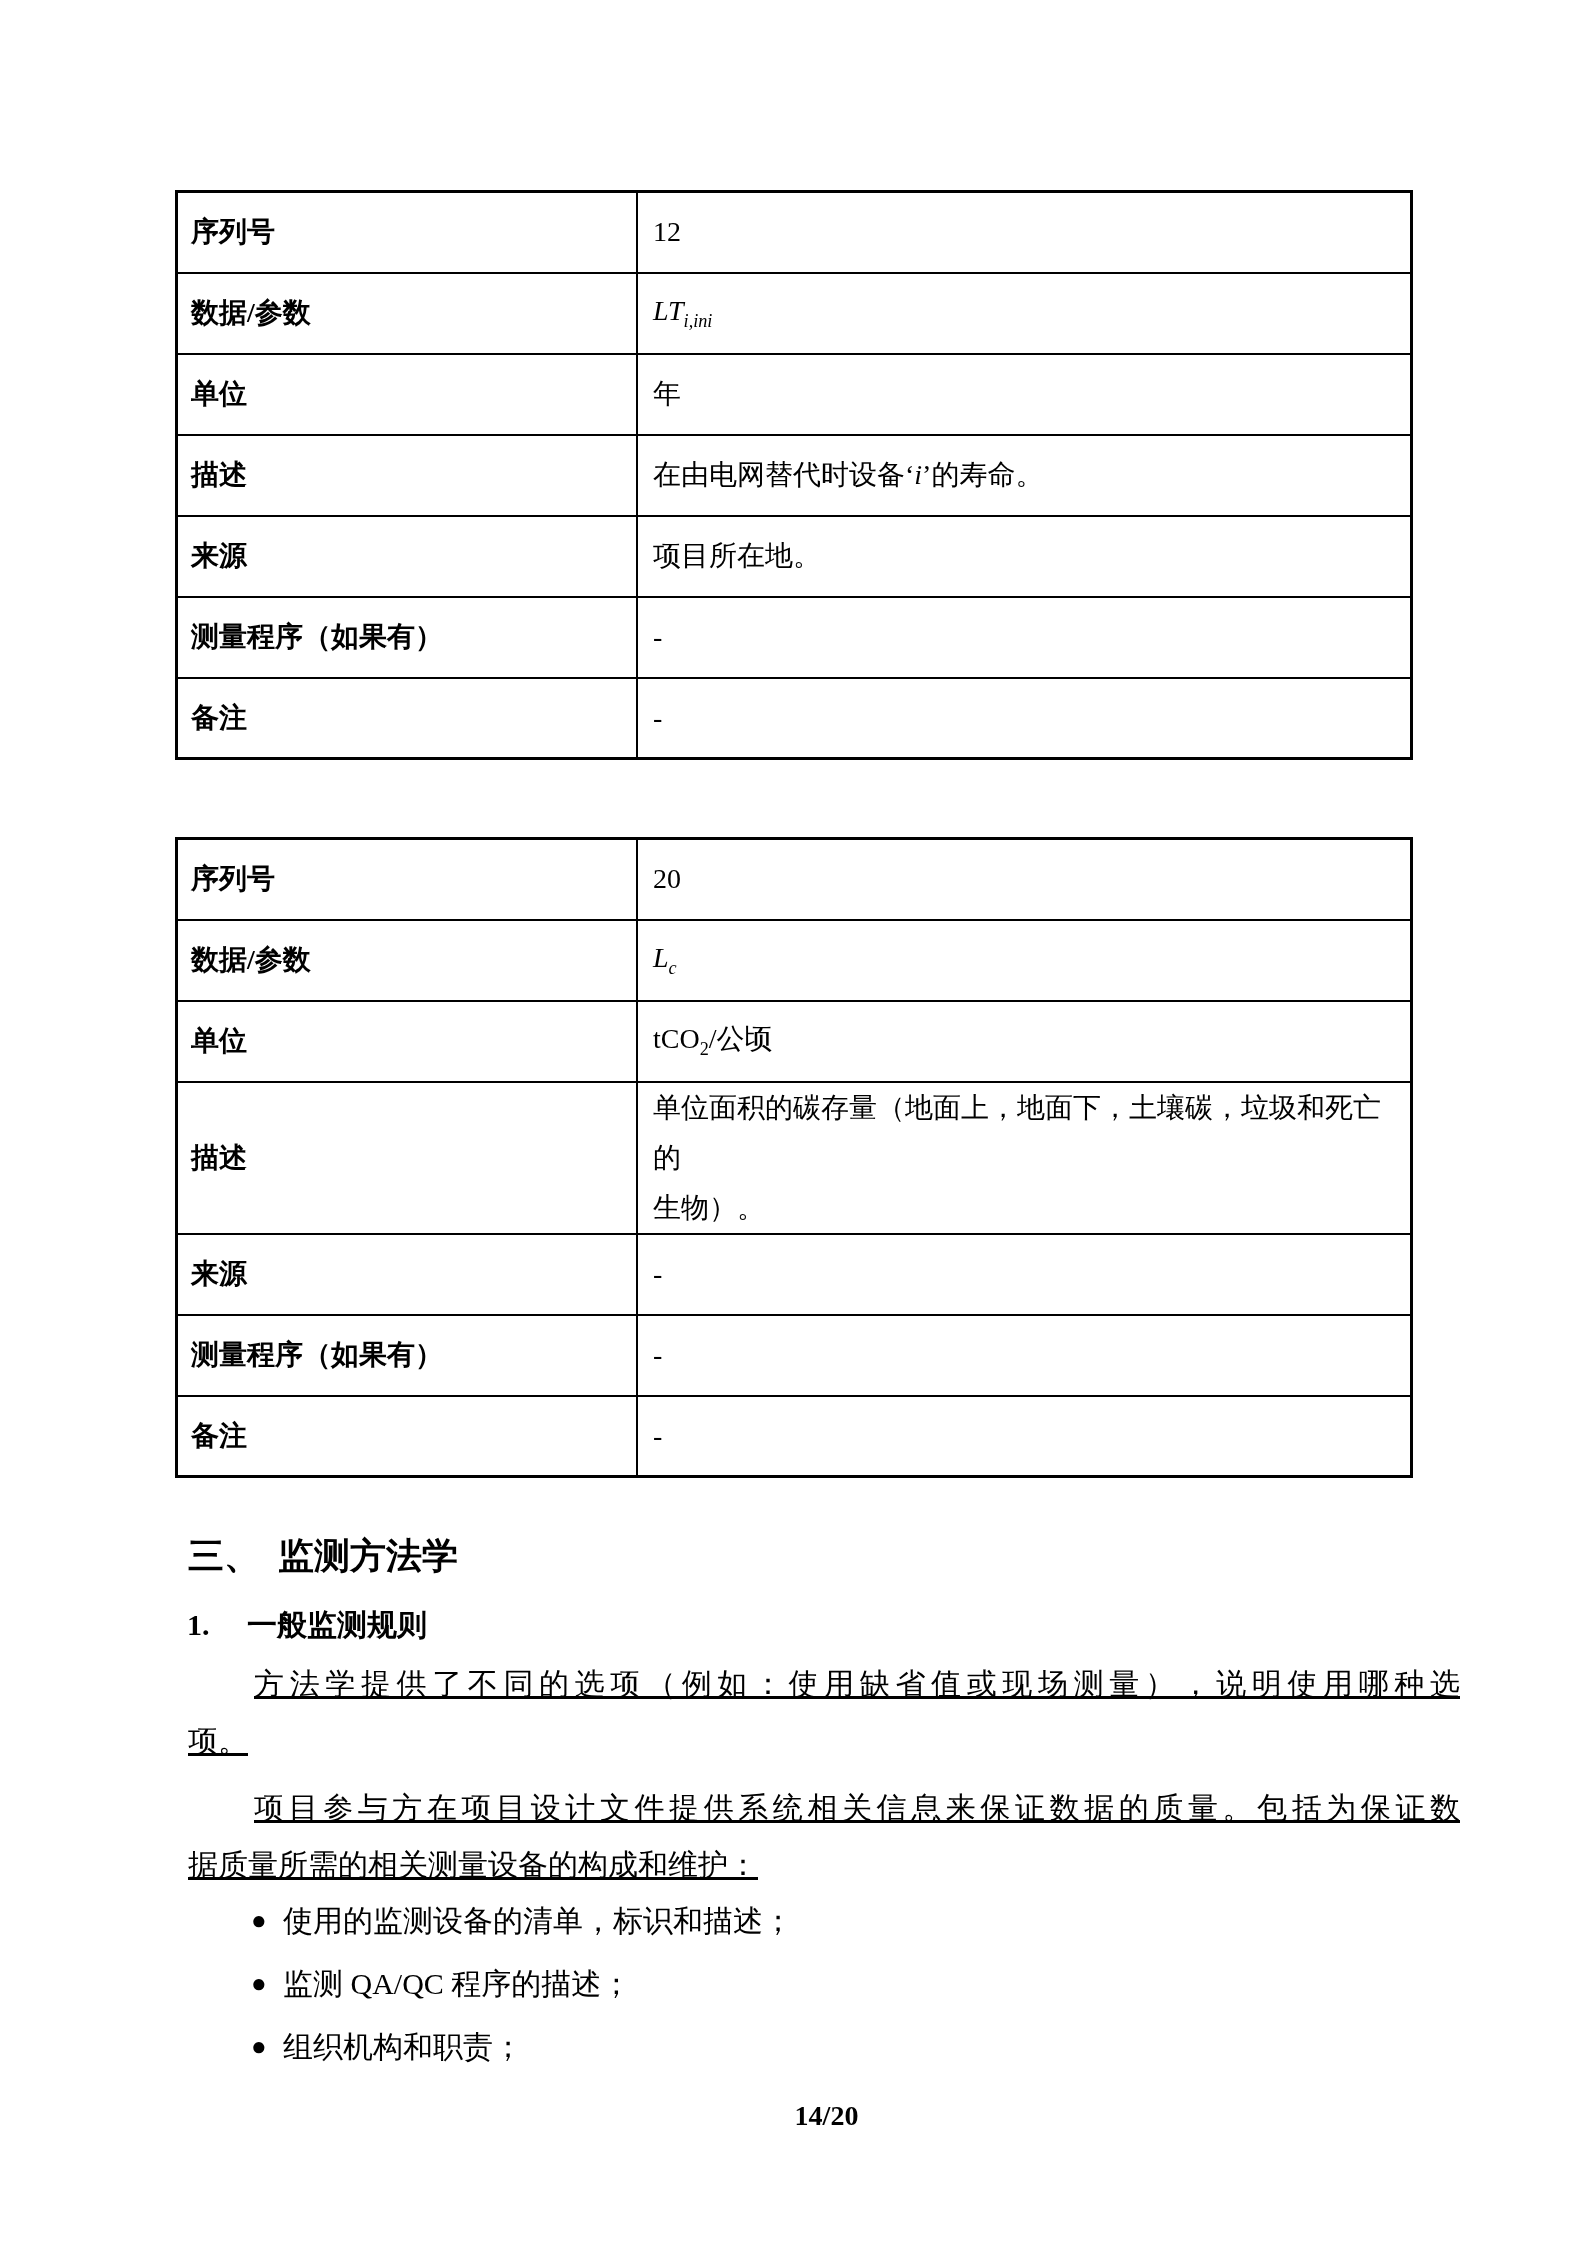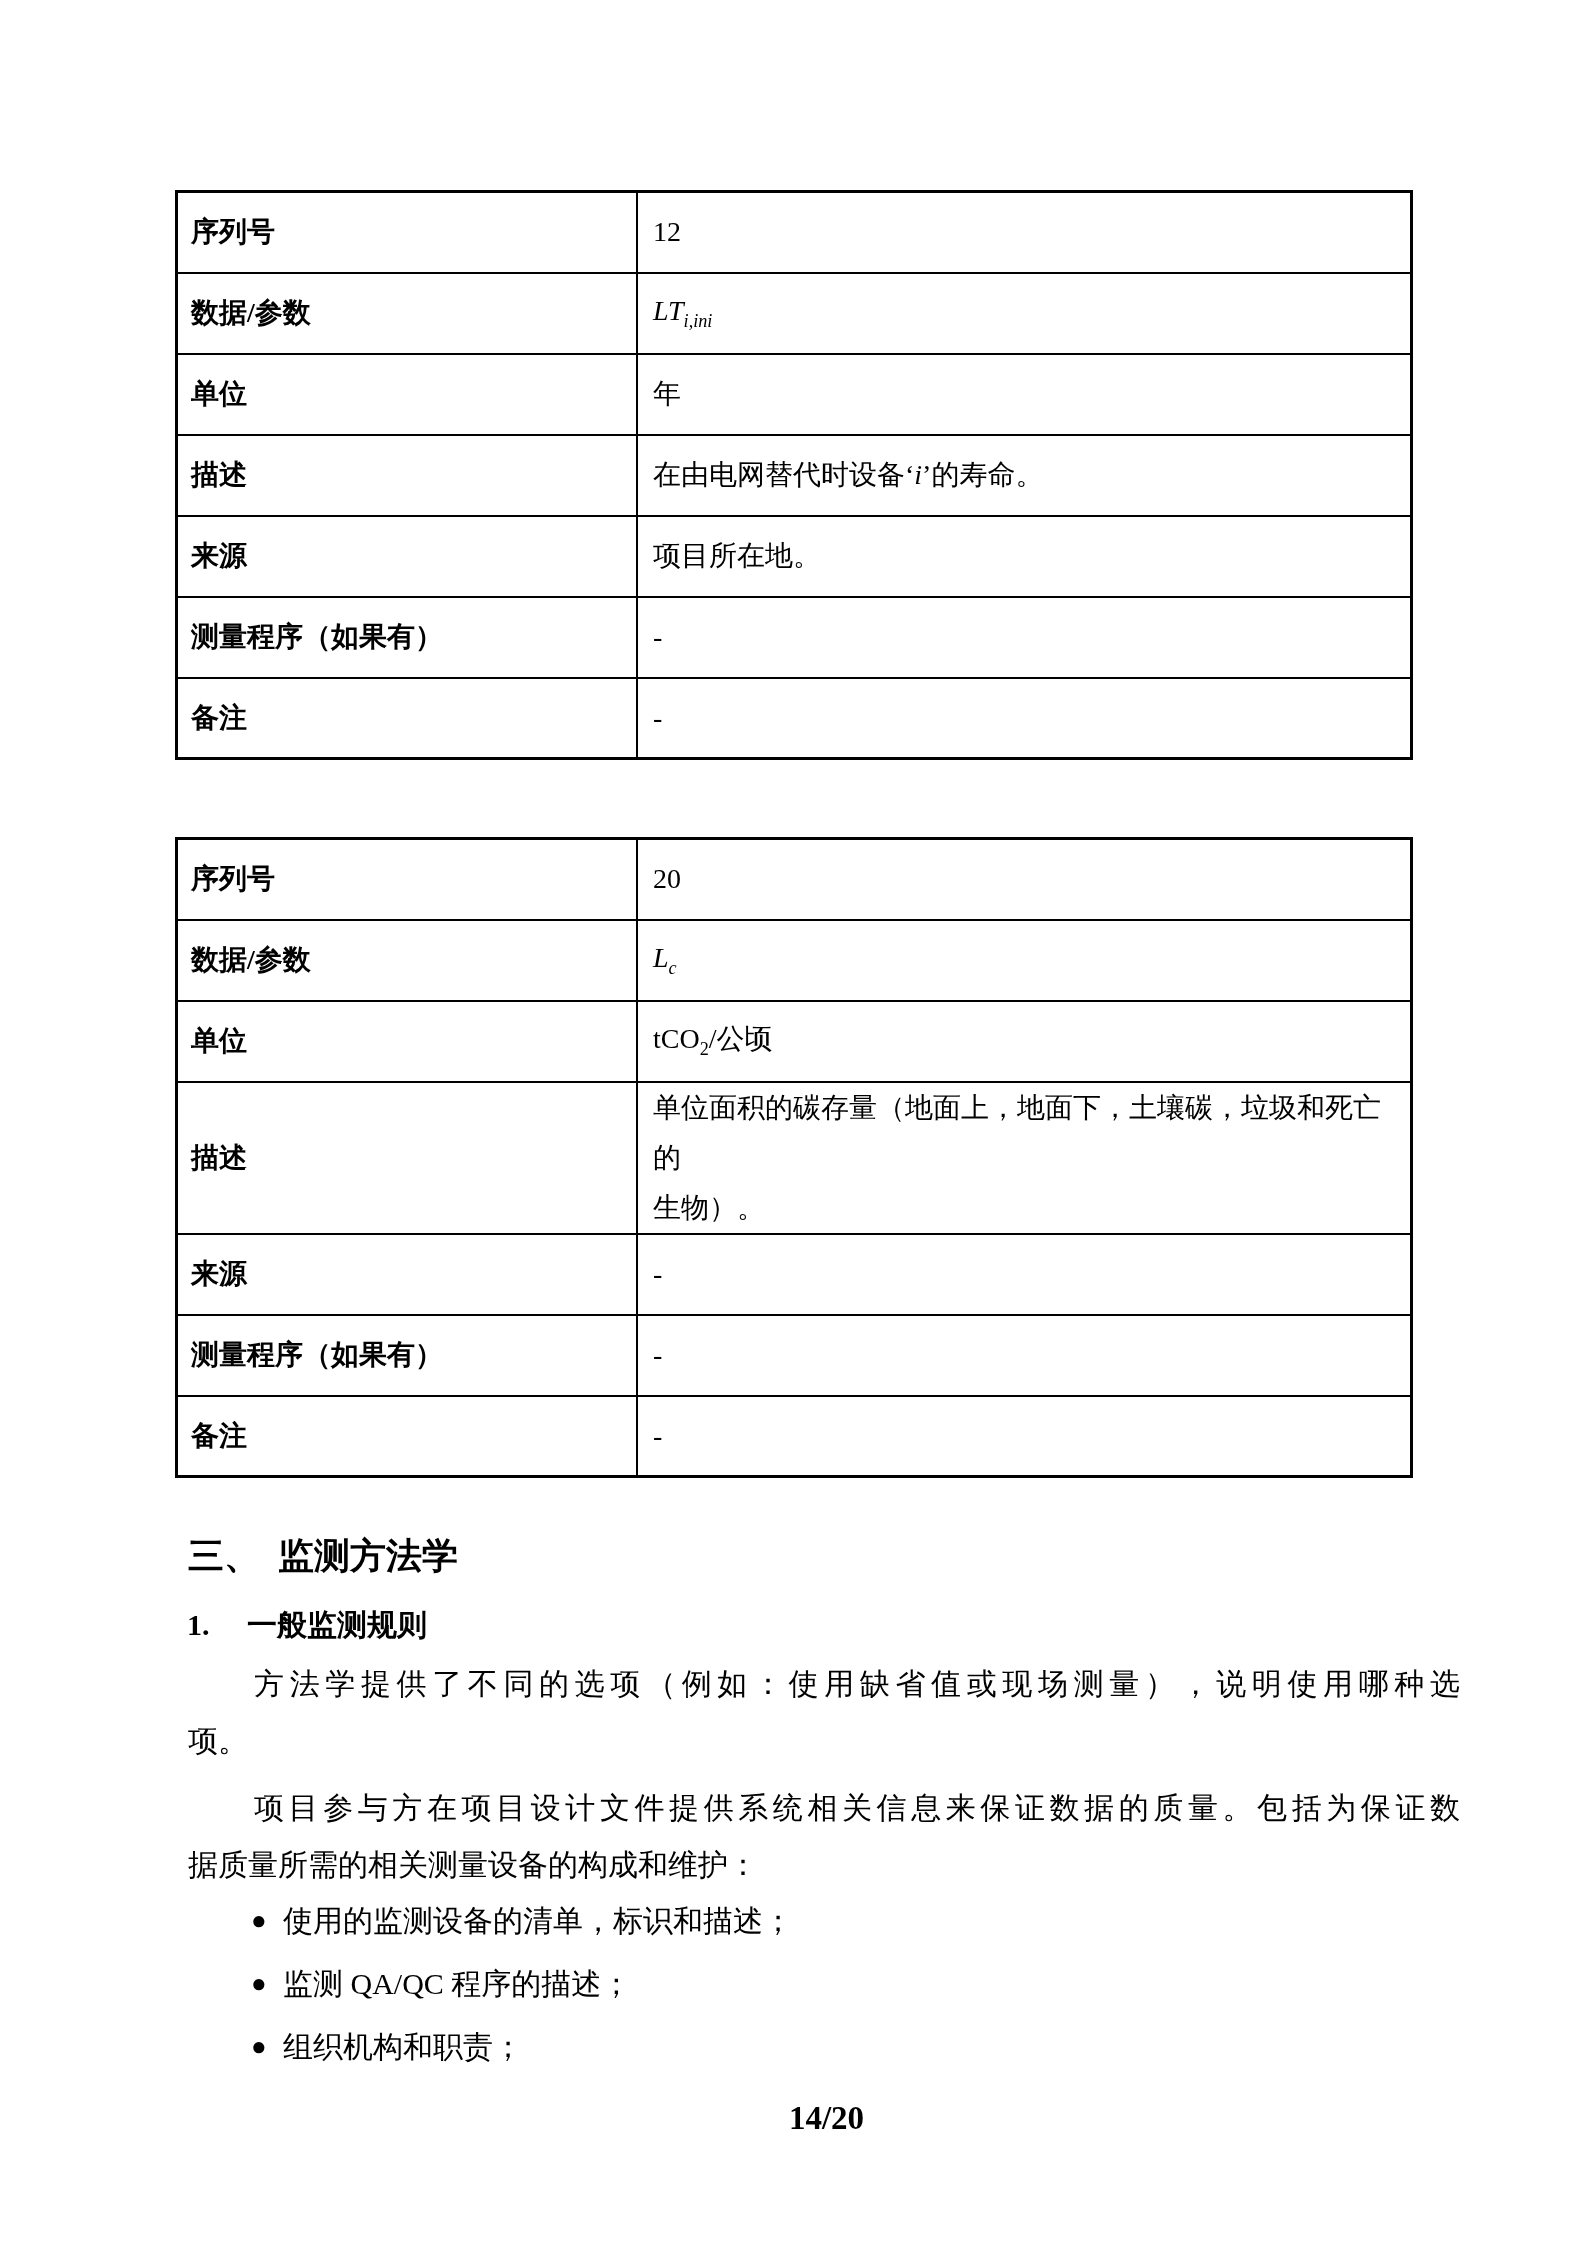--- a/index.html
+++ b/index.html
@@ -45,21 +45,21 @@
   .h2 {
     position:absolute; left:187px; top:1605px;
     font-size:30px; font-weight:bold; line-height:1.3;
     white-space:nowrap;
   }
   .h2 .num { display:inline-block; width:60px; }
 
   
   .para {
     position:absolute; left:188px; width:1272px;
-    font-size:30px; line-height:57px;
+    font-size:30px; line-height:57px;text-decoration:underline;
   }
   #para-1 { top:1655px; }
   #para-2 { top:1779px; }
   .pline { display:block; }
   .pline.just { text-align:justify; text-align-last:justify; -moz-text-align-last:justify; }
   .pline.first { }
   #para-1 .pline.first, #para-2 .pline.first { text-indent:66px; }
 
   
   .bullets { position:absolute; left:188px; top:1892px; width:1272px;
@@ -70,21 +70,21 @@
   }
   .bullets .marker {
     position:absolute; left:63px; top:0;
     font-size:26px; line-height:57px;
   }
 
   
   .footer {
     position:absolute; top:2100px; left:0; width:1587px;
     text-align:center; text-indent:66px;
-    font-size:33px; font-weight:bold;
+    font-size:28px; font-weight:bold;
   }
 </style>
 </head>
 <body>
 
 <div class="page">
 
   <table class="param" id="table-1">
     <tbody>
       <tr class="r">

